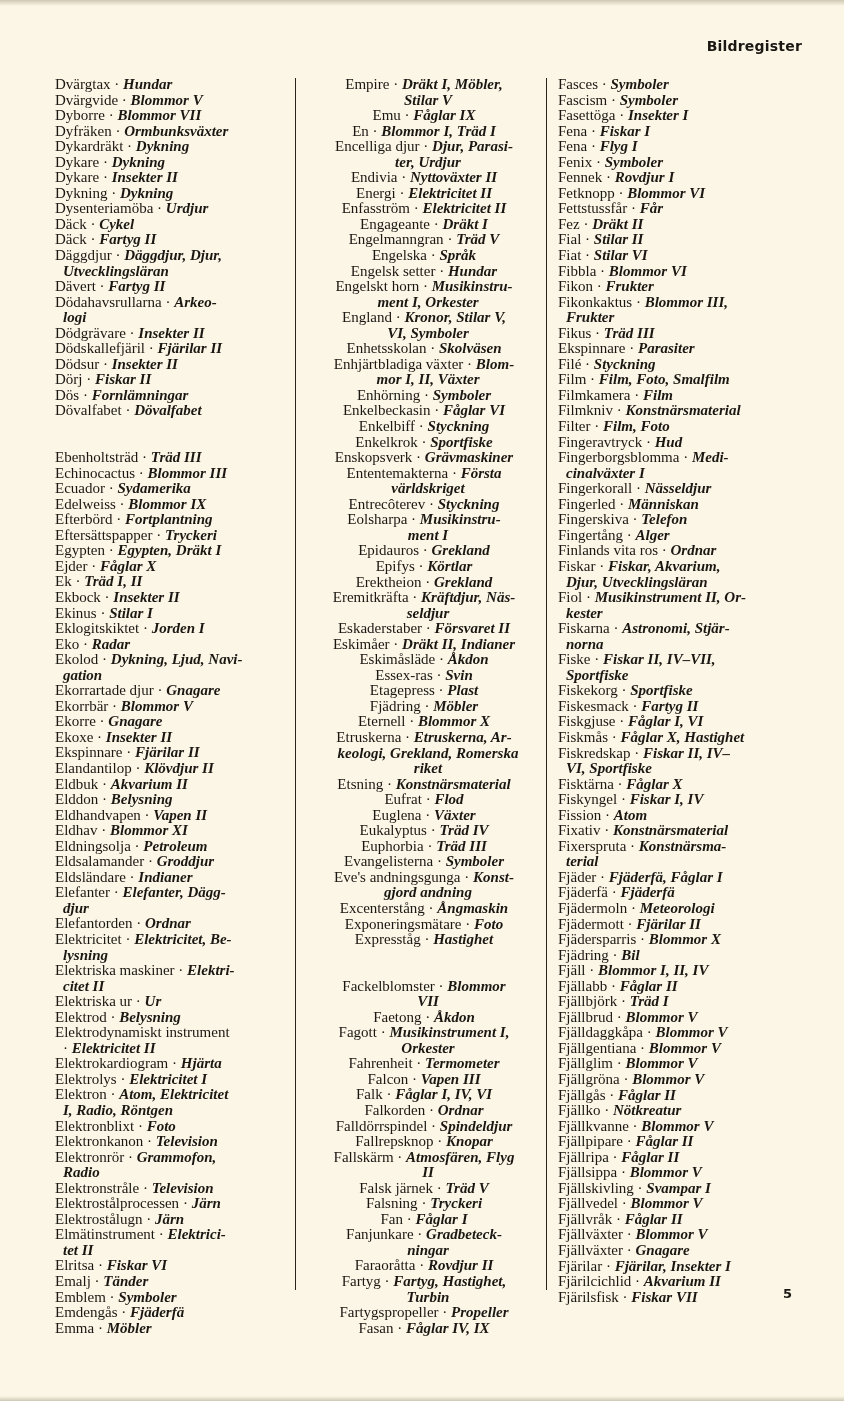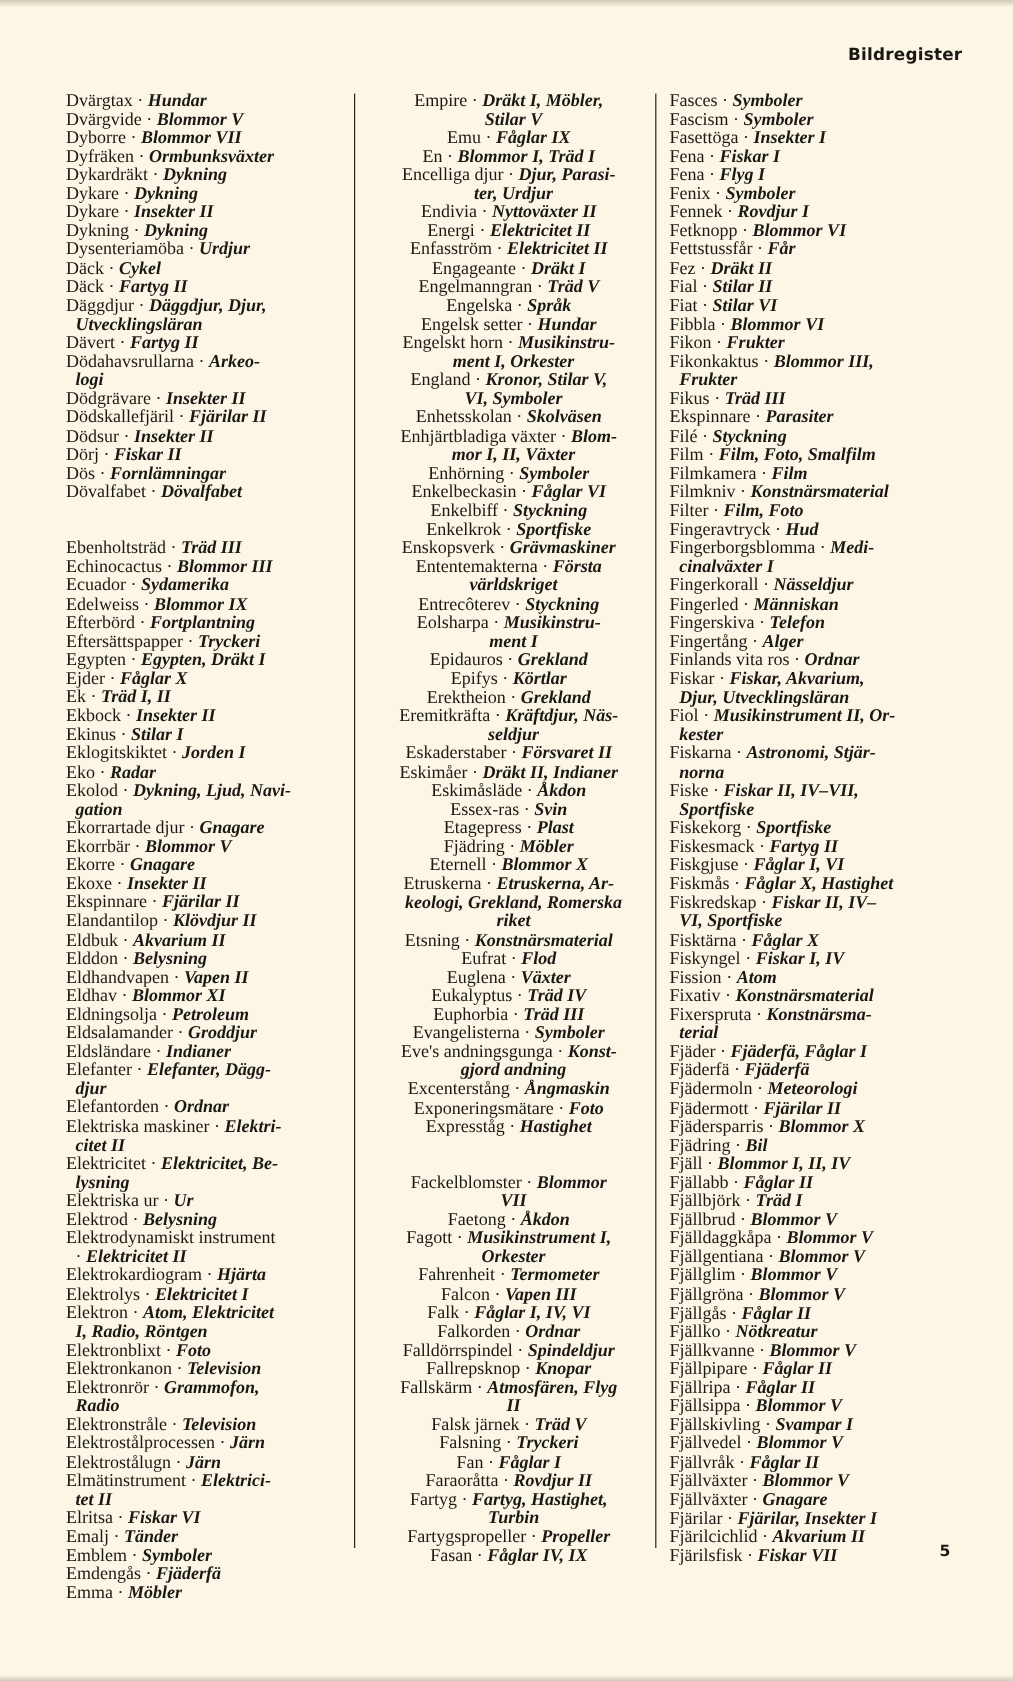--- a/index.html
+++ b/index.html
@@ -202,26 +202,26 @@
       <span class="entry"><span class="term">Eldsländare</span><span class="sep"> · </span><span class="ref">Indianer</span></span>
     </div>
     <div class="entry">
       <span class="entry"><span class="term">Elefanter</span><span class="sep"> · </span><span class="ref">Elefanter, Dägg-</span></span>
       <span class="cont"><span class="ref">djur</span></span>
     </div>
     <div class="entry">
       <span class="entry"><span class="term">Elefantorden</span><span class="sep"> · </span><span class="ref">Ordnar</span></span>
     </div>
     <div class="entry">
+      <span class="entry"><span class="term">Elektricitet</span><span class="sep"> · </span><span class="ref">Elektricitet, Be-</span></span>
+      <span class="cont"><span class="ref">lysning</span></span>
+    </div>
+    <div class="entry">
       <span class="entry"><span class="term">Elektriska maskiner</span><span class="sep"> · </span><span class="ref">Elektri-</span></span>
       <span class="cont"><span class="ref">citet II</span></span>
-    </div>
-    <div class="entry">
-      <span class="entry"><span class="term">Elektricitet</span><span class="sep"> · </span><span class="ref">Elektricitet, Be-</span></span>
-      <span class="cont"><span class="ref">lysning</span></span>
     </div>
     <div class="entry">
       <span class="entry"><span class="term">Elektriska ur</span><span class="sep"> · </span><span class="ref">Ur</span></span>
     </div>
     <div class="entry">
       <span class="entry"><span class="term">Elektrod</span><span class="sep"> · </span><span class="ref">Belysning</span></span>
     </div>
     <div class="entry">
       <span class="entry"><span class="term">Elektrodynamiskt instrument</span></span>
       <span class="cont"><span class="sep"> · </span><span class="ref">Elektricitet II</span></span>
@@ -458,20 +458,24 @@
       <span class="cont"><span class="ref">II</span></span>
     </div>
     <div class="entry">
       <span class="entry"><span class="term">Falsk järnek</span><span class="sep"> · </span><span class="ref">Träd V</span></span>
     </div>
     <div class="entry">
       <span class="entry"><span class="term">Falsning</span><span class="sep"> · </span><span class="ref">Tryckeri</span></span>
     </div>
     <div class="entry">
       <span class="entry"><span class="term">Fan</span><span class="sep"> · </span><span class="ref">Fåglar I</span></span>
+    </div>
+    <div class="entry">
+      <span class="entry"><span class="term">Fanjunkare</span><span class="sep"> · </span><span class="ref">Gradbeteck-</span></span>
+      <span class="cont"><span class="ref">ningar</span></span>
     </div>
     <div class="entry">
       <span class="entry"><span class="term">Faraoråtta</span><span class="sep"> · </span><span class="ref">Rovdjur II</span></span>
     </div>
     <div class="entry">
       <span class="entry"><span class="term">Fartyg</span><span class="sep"> · </span><span class="ref">Fartyg, Hastighet,</span></span>
       <span class="cont"><span class="ref">Turbin</span></span>
     </div>
     <div class="entry">
       <span class="entry"><span class="term">Fartygspropeller</span><span class="sep"> · </span><span class="ref">Propeller</span></span>

